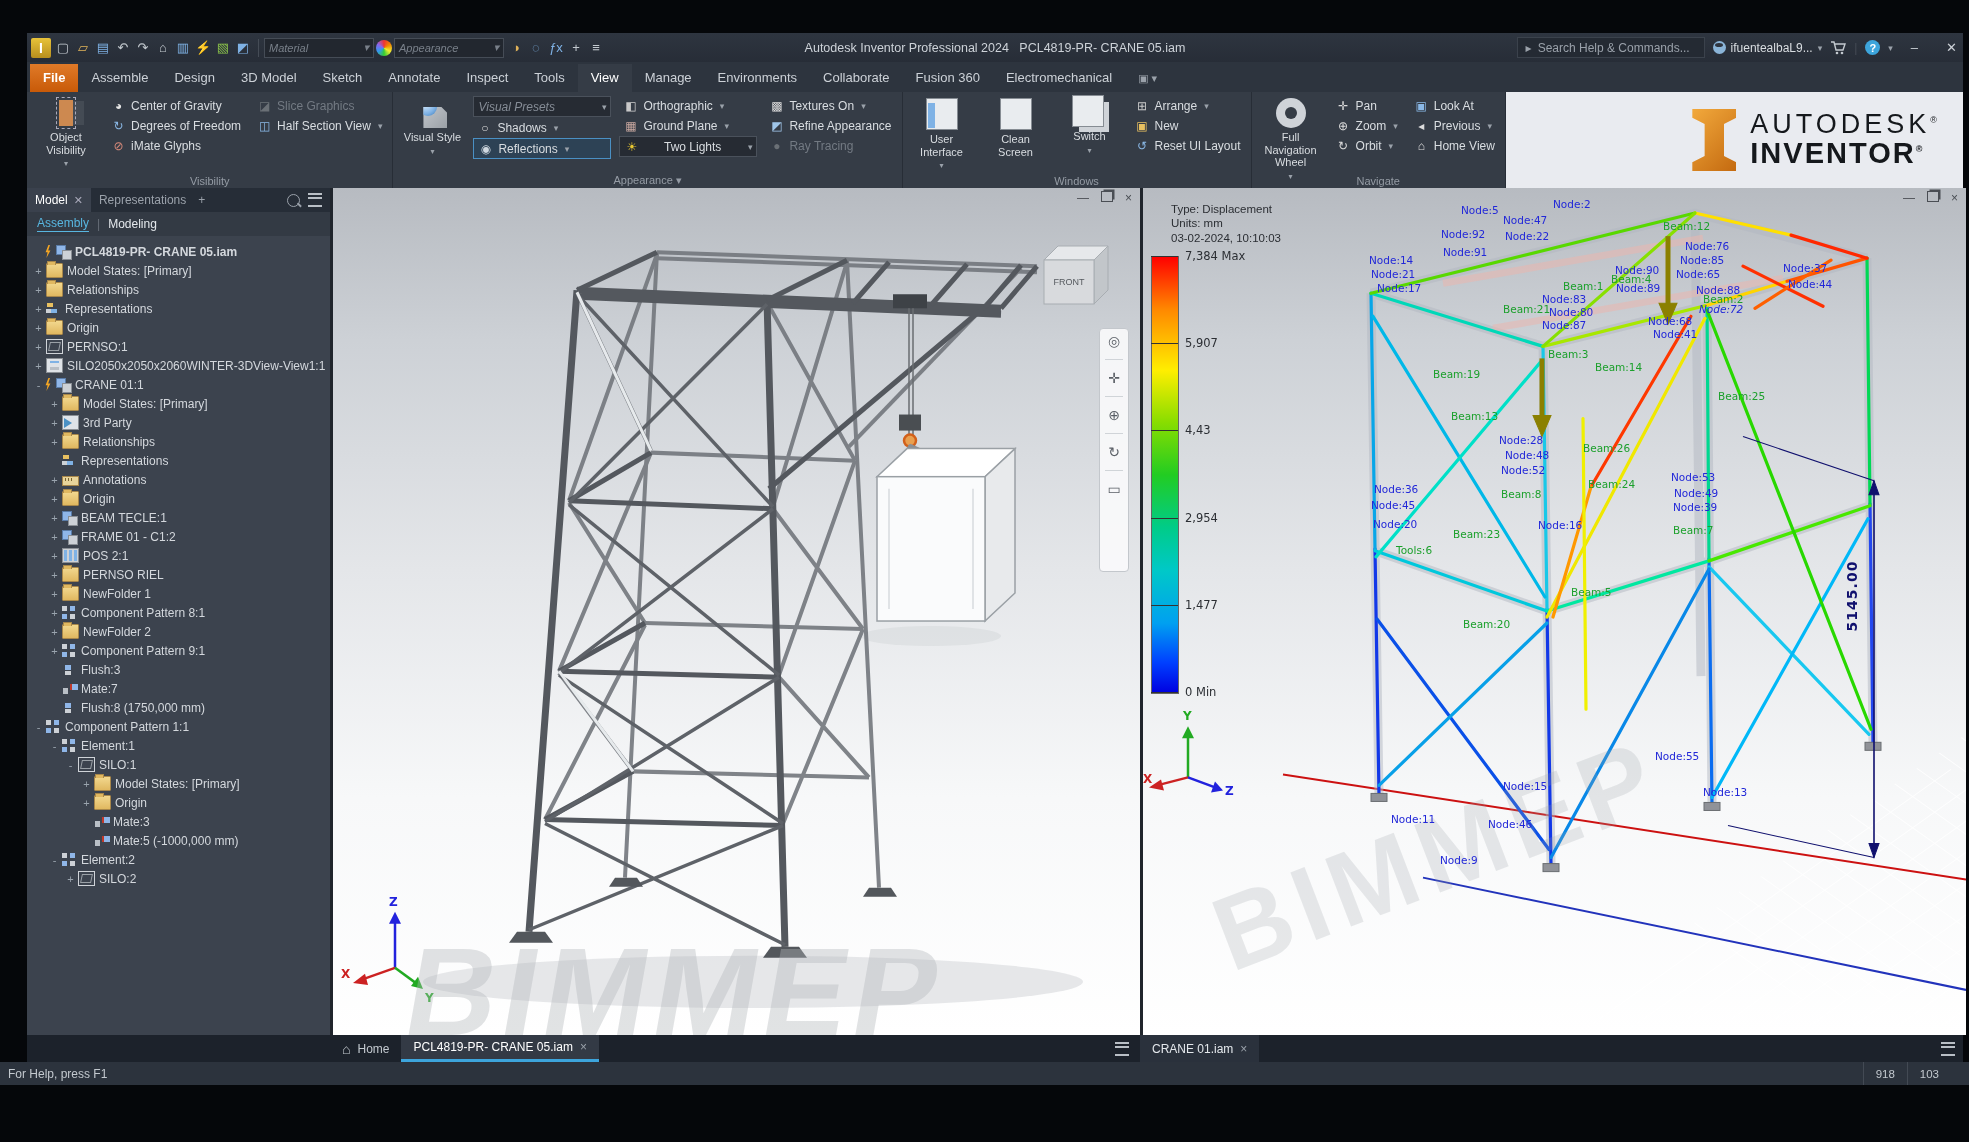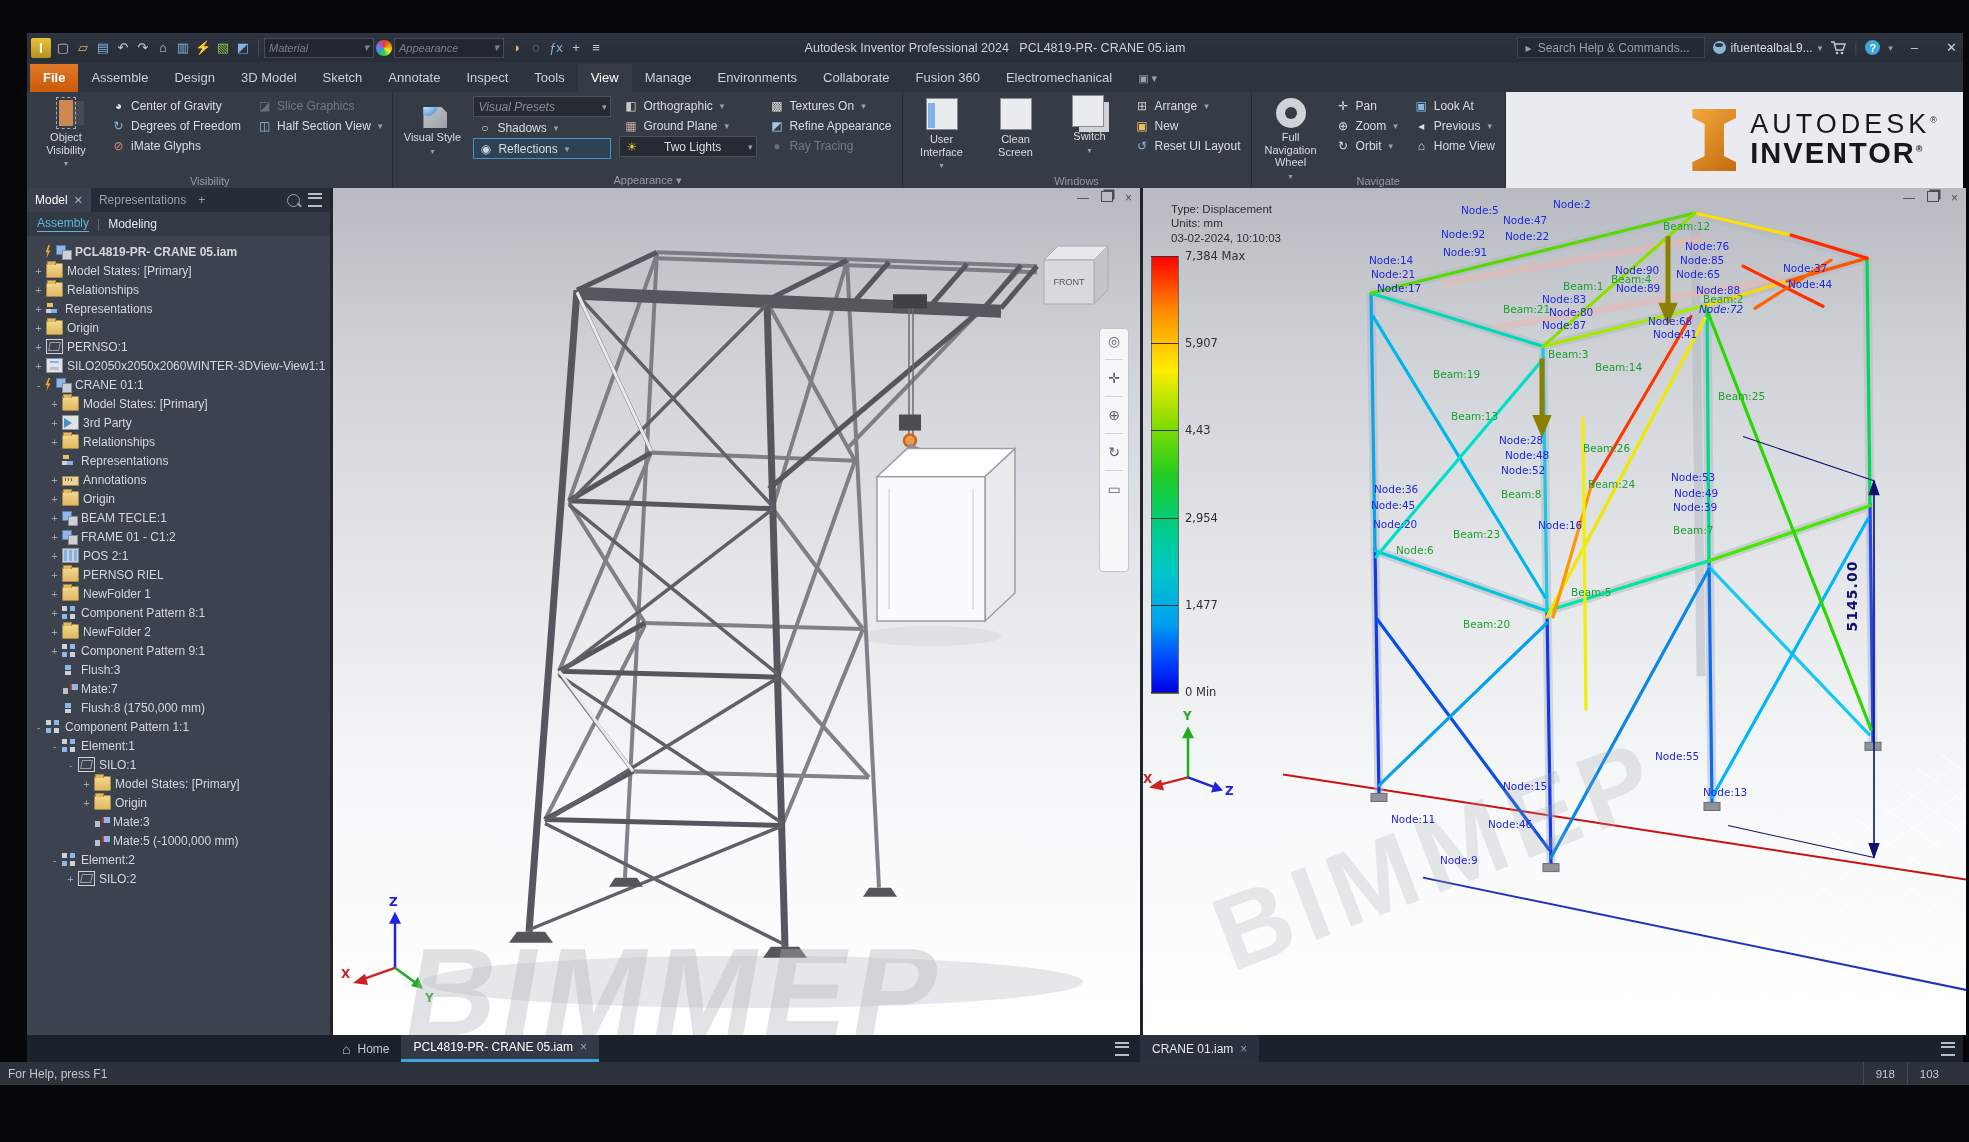--- a/index.html
+++ b/index.html
@@ -902,21 +902,21 @@
           <div class="blabel" style="left: 290px; top: 180px;">Beam:19</div>
           <div class="blabel" style="left: 308px; top: 222px;">Beam:13</div>
           <div class="blabel" style="left: 575px; top: 202px;">Beam:25</div>
           <div class="blabel" style="left: 440px; top: 254px;">Beam:26</div>
           <div class="blabel" style="left: 445px; top: 290px;">Beam:24</div>
           <div class="blabel" style="left: 358px; top: 300px;">Beam:8</div>
           <div class="blabel" style="left: 310px; top: 340px;">Beam:23</div>
           <div class="blabel" style="left: 530px; top: 336px;">Beam:7</div>
           <div class="blabel" style="left: 428px; top: 398px;">Beam:5</div>
           <div class="blabel" style="left: 320px; top: 430px;">Beam:20</div>
-          <div class="blabel" style="left: 253px; top: 356px;">Node:6</div>
+          <div class="blabel" style="left: 253px; top: 356px;">Tools:6</div>
           <div class="blabel" style="left: 405px; top: 160px;">Beam:3</div>
           <div class="blabel" style="left: 452px; top: 173px;">Beam:14</div>
           <div class="blabel" style="left: 520px; top: 32px;">Beam:12</div>
         </div>
       <div id="dimtext">5145.00</div>
       <div class="winctl">
         <span>—</span>
         <span class="rest"></span>
         <span>×</span>
       </div>

